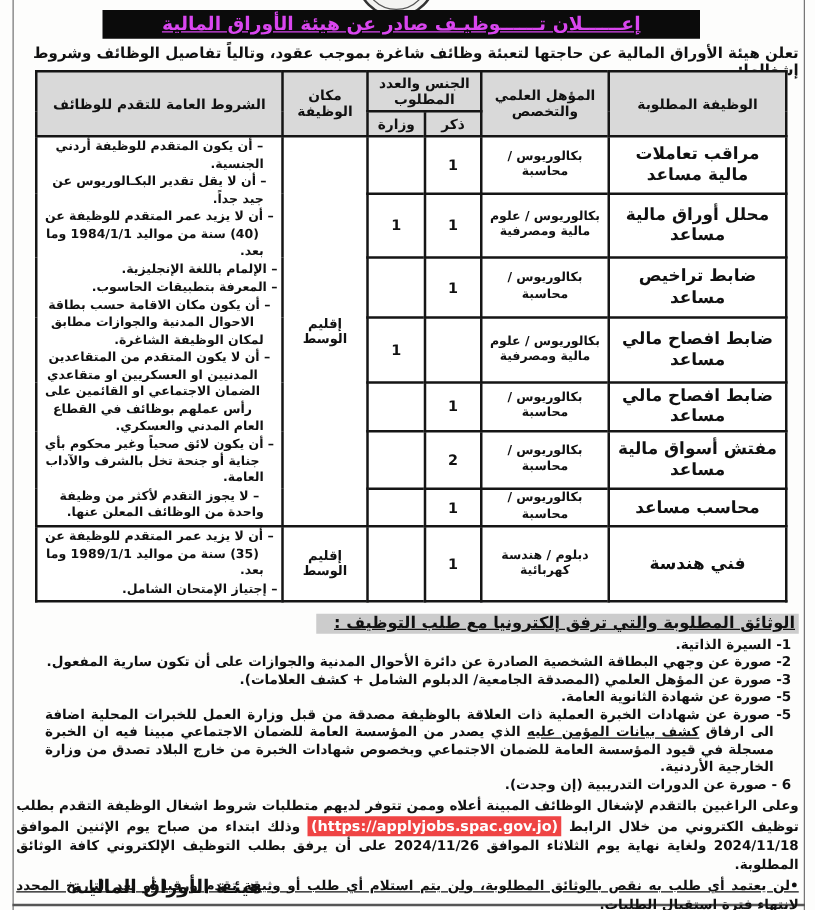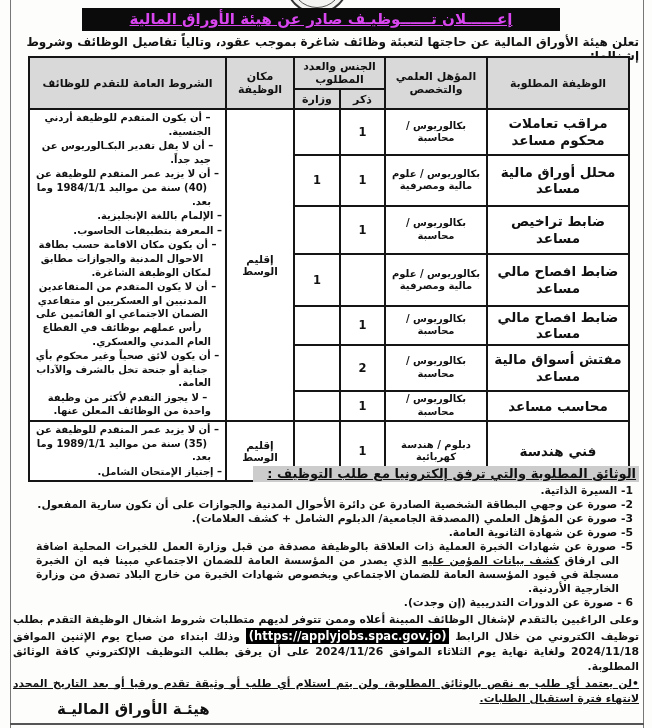--- a/index.html
+++ b/index.html
@@ -61,38 +61,38 @@
     text-align:justify;text-align-last:right;
     padding:4px 5px 2px 4px;line-height:1.36;margin-top:20px;
   }
   .cond{padding-right:11px;text-indent:-11px;margin-bottom:1px;}
 
   .docs{position:absolute;top:466px;right:13px;left:13px;}
   .docs-heading{
     display:block;width:fit-content;margin-right:0;
     background:#cccccc;
     font-size:13px;font-weight:bold;text-decoration:underline;
-    padding:0 3px 1px 14px;margin-bottom:2px;
+    padding:0 3px 1px 14px;margin-bottom:2px;margin-top:25px;
   }
   .doc-item{
     font-size:10.8px;font-weight:bold;text-align:right;line-height:1.3;
     padding-right:6px;
     margin-left:23px;
   }
   .doc-item-long{
     text-align:justify;text-align-last:right;
     padding-right:20px;text-indent:-14px;
   }
   .u{text-decoration:underline;}
   .apply-par{
     font-size:10.8px;font-weight:bold;text-align:justify;text-align-last:right;
     line-height:1.42;margin-top:2px;
   }
   .link-box{
-    background:#000000;color:#fff;padding:0 3px;
+    background:#ef4444;color:#fff;padding:0 3px;
     font-size:11.5px;font-weight:bold;
     display:inline-block;direction:ltr;unicode-bidi:isolate;
   }
   .note{
     font-size:10.8px;font-weight:bold;text-decoration:underline;
     text-align:justify;text-align-last:right;line-height:1.42;margin-top:1px;
   }
   .signature{
     position:absolute;left:57px;bottom:10px;
     font-size:15px;font-weight:bold;letter-spacing:0.5px;
@@ -128,21 +128,21 @@
         <th rowspan="2">مكان الوظيفة</th>
         <th rowspan="2">الشروط العامة للتقدم للوظائف</th>
       </tr>
       <tr>
         <th class="h-sub">ذكر</th>
         <th class="h-sub">وزارة</th>
       </tr>
     </thead>
     <tbody>
       <tr style="height:46px;">
-        <td class="job-cell">مراقب تعاملات محكوم مساعد</td>
+        <td class="job-cell">مراقب تعاملات مالية مساعد</td>
         <td class="qual-cell">بكالوريوس / محاسبة</td>
         <td class="num-cell">1</td>
         <td class="num-cell"></td>
         <td class="loc-cell" rowspan="7">إقليم الوسط</td>
         <td class="cond-cell" rowspan="7">
           <div class="cond">– أن يكون المتقدم للوظيفة أردني الجنسية.</div>
           <div class="cond">– أن لا يقل تقدير البكـالوريوس عن جيد جداً.</div>
           <div class="cond">– أن لا يزيد عمر المتقدم للوظيفة عن (40) سنة من مواليد 1984/1/1 وما بعد.</div>
           <div class="cond">– الإلمام باللغة الإنجليزية.</div>
           <div class="cond">– المعرفة بتطبيقات الحاسوب.</div>

